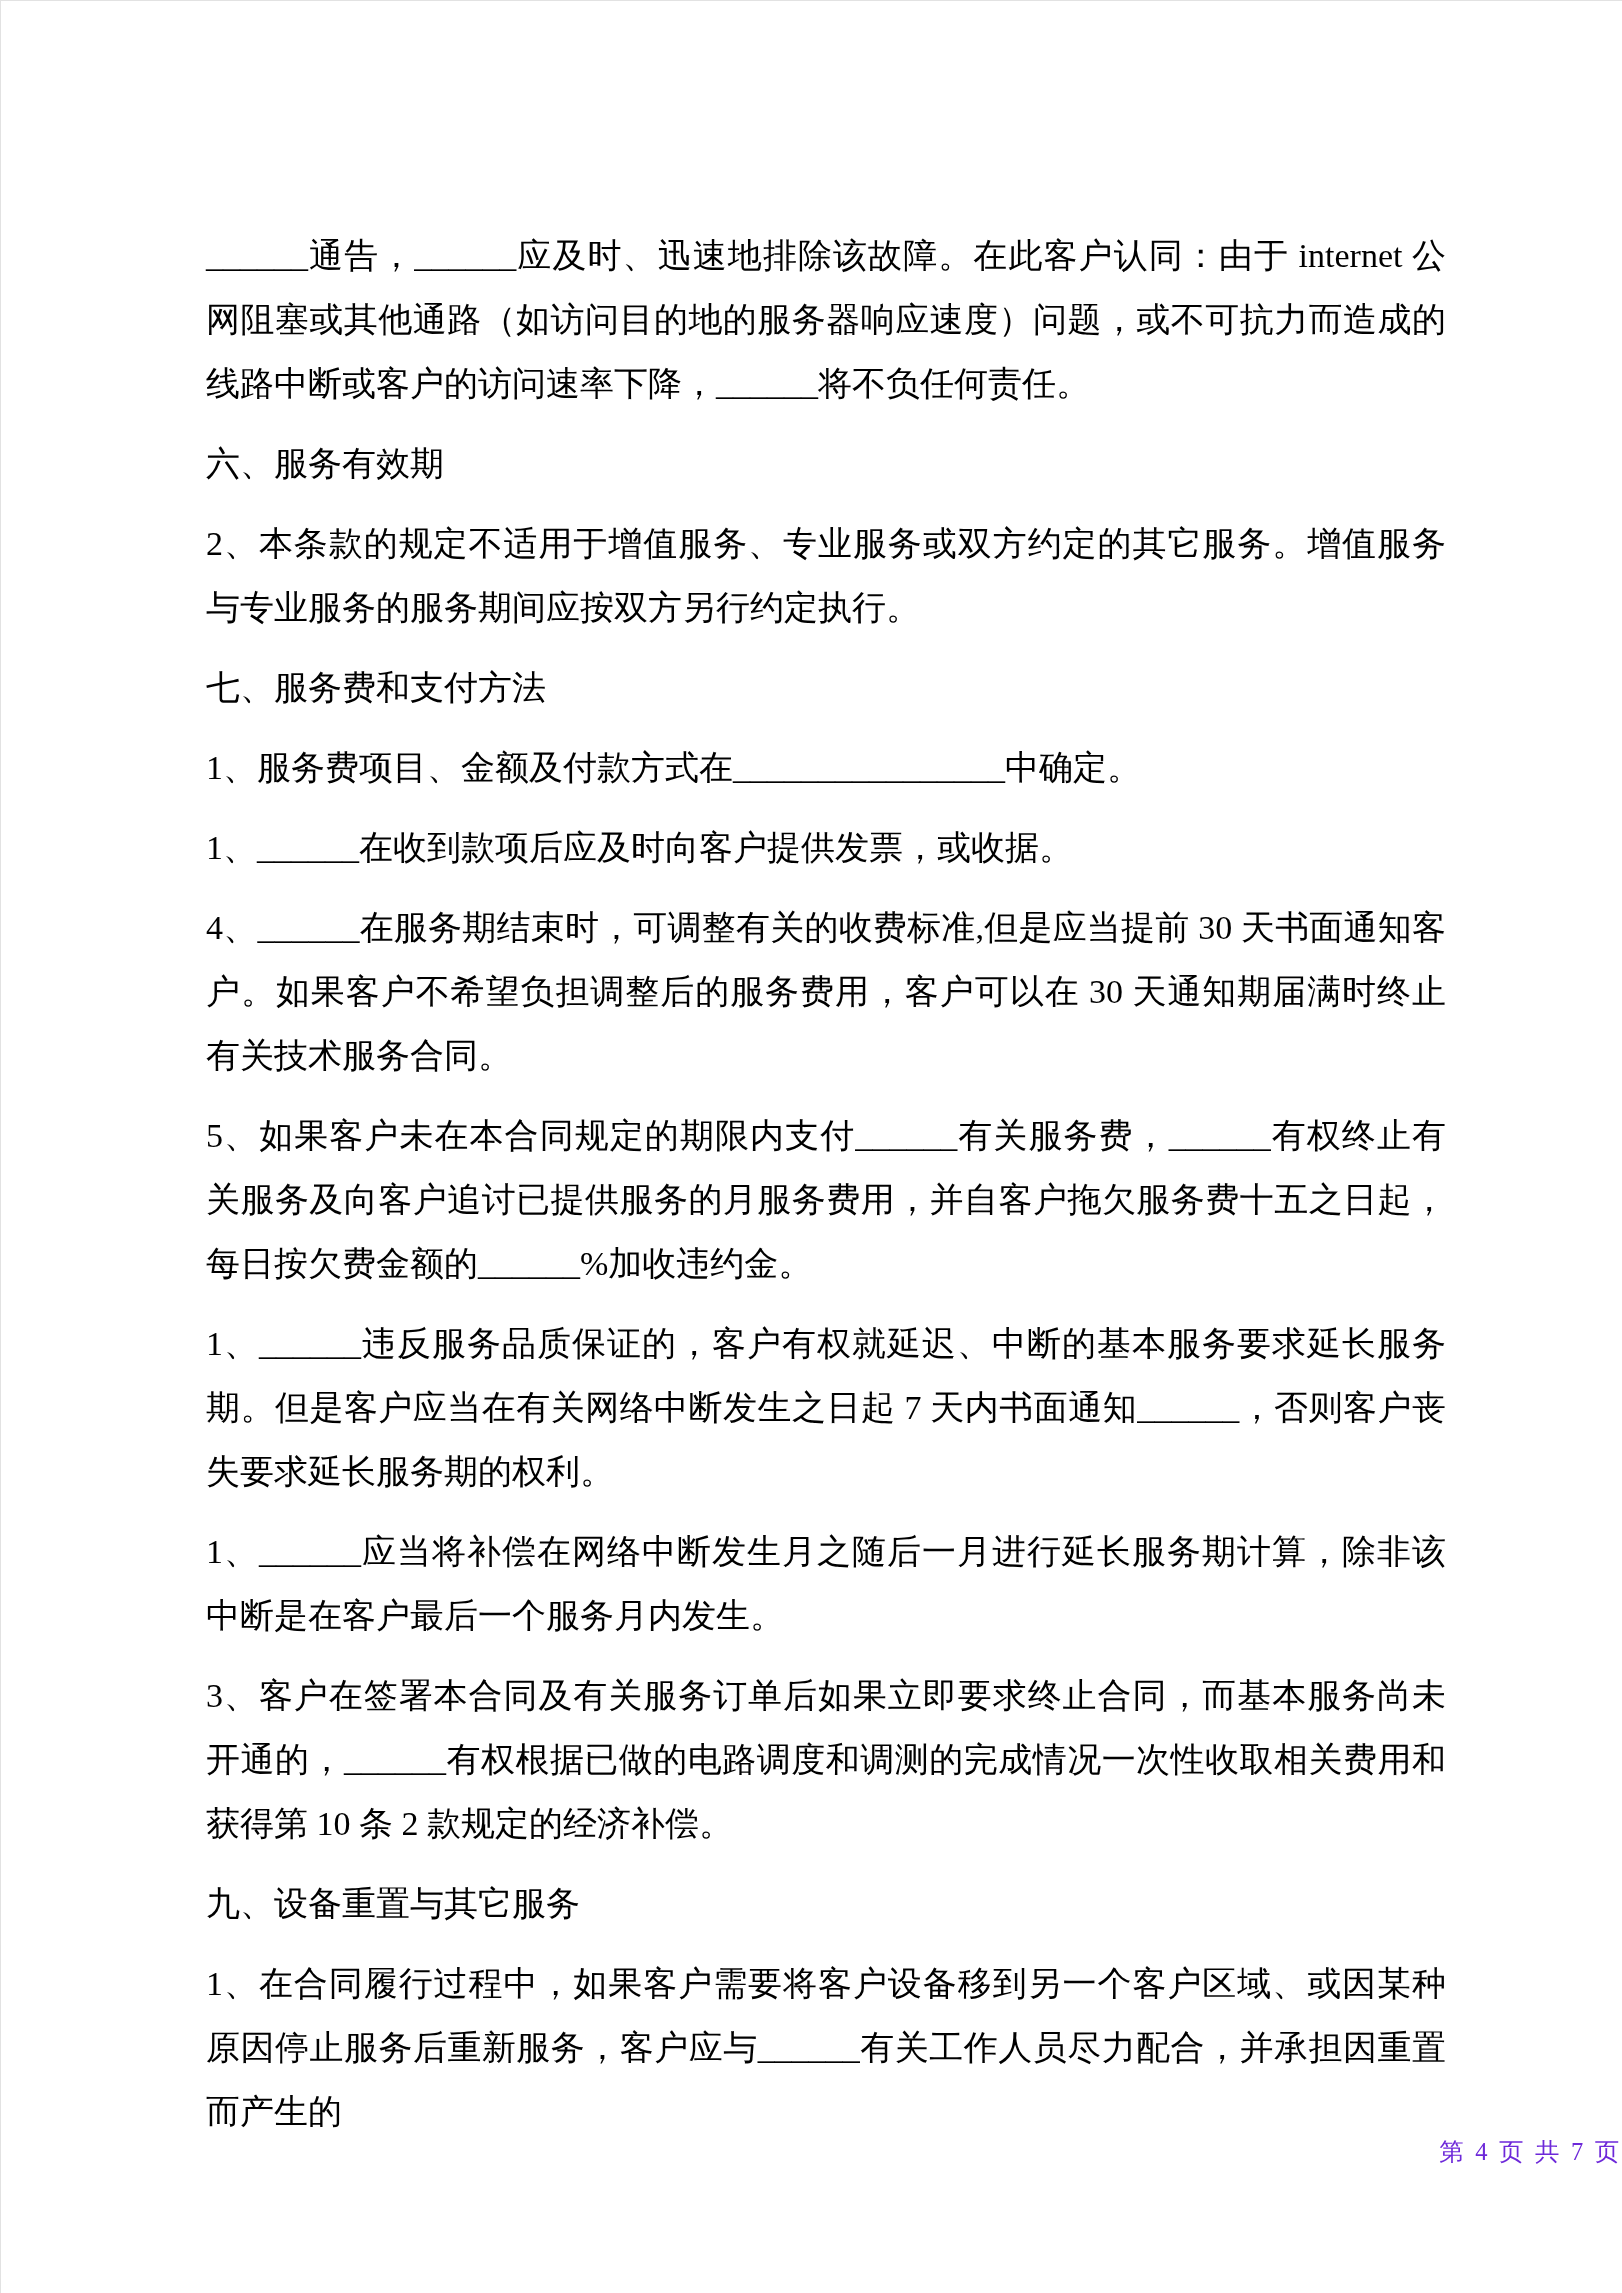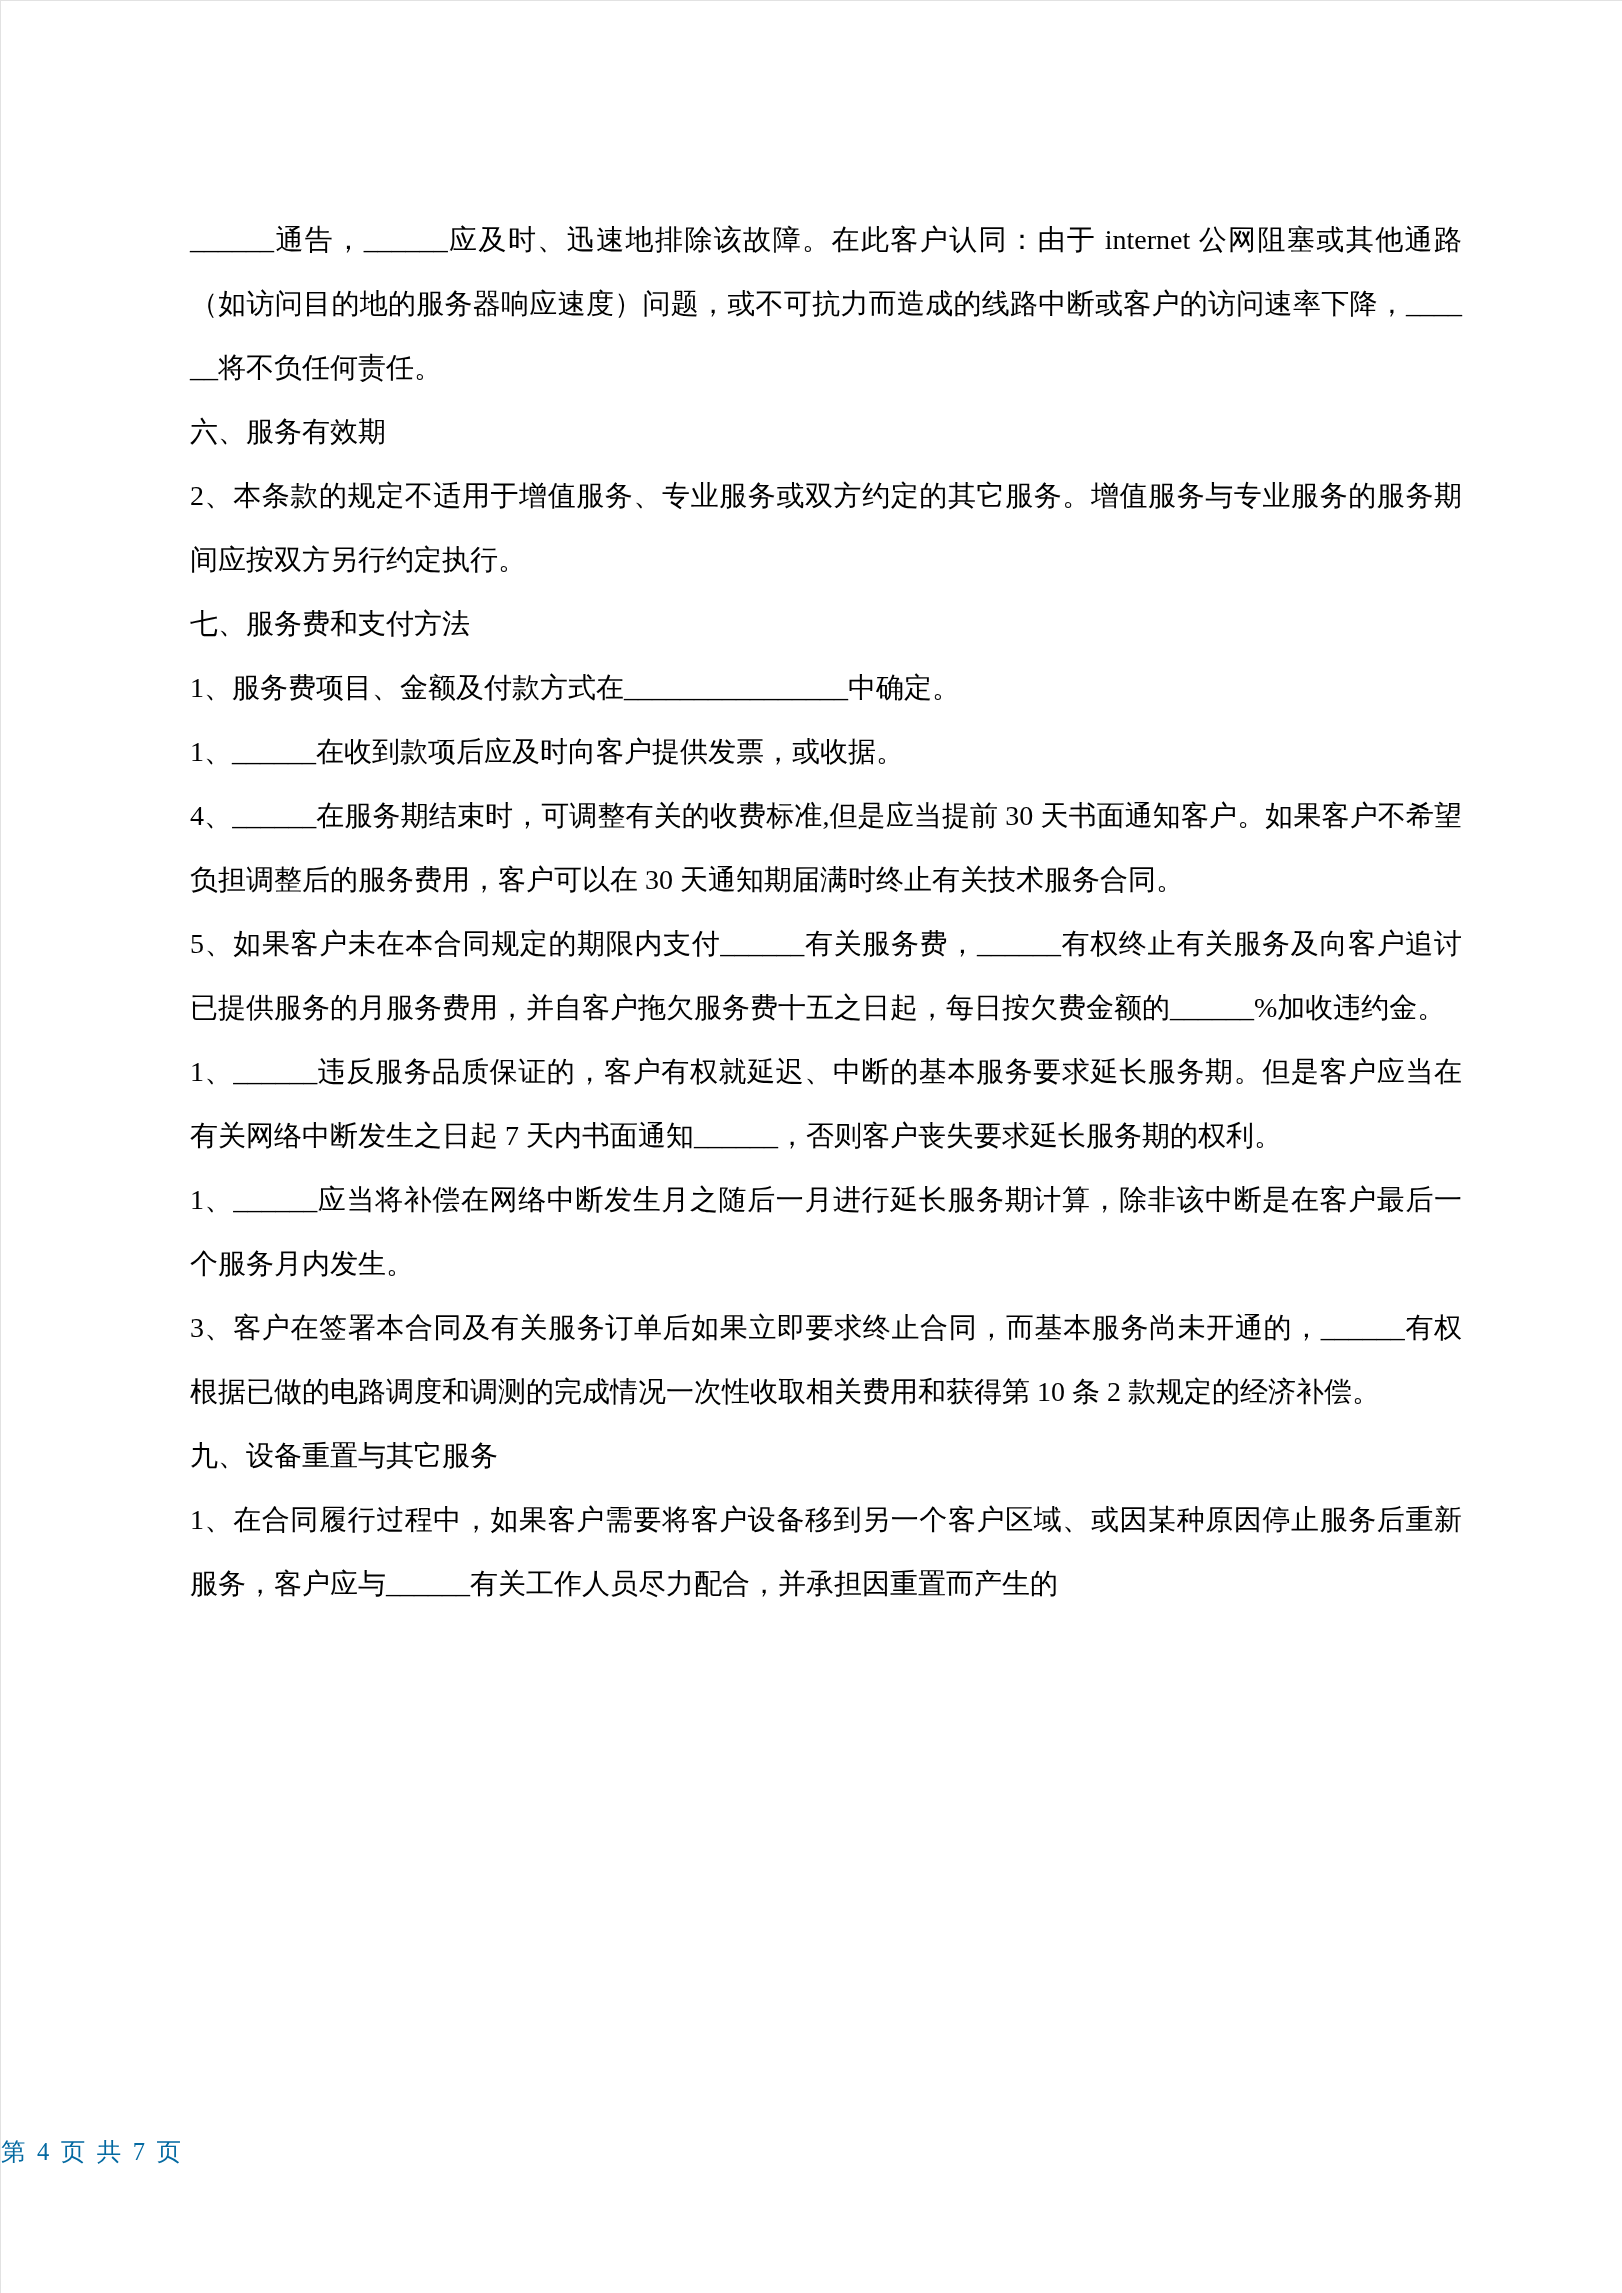--- a/index.html
+++ b/index.html
@@ -27,34 +27,34 @@
     top: 207px;
     left: 189px;
     width: 1272px;
     font-size: 34px;
     line-height: 64px;
     text-align: justify;
     text-justify: inter-character;
     word-break: break-all;
   }
   .para, .heading {
-    margin: 0;
+    margin: 16px;
     padding: 0;
     font-weight: normal;
-    font-size: 28px;
+    font-size: 34px;
   }
   .footer {
     position: absolute;
     bottom: 125px;
     left: 0;
     right: 0;
-    text-align: left;
+    text-align: right;
     font-size: 24.5px;
     letter-spacing: 2.7px;
-    color: #0369a1;
+    color: #6d28d9;
   }
 </style>
 </head>
 <body>
 
 <div class="page">
   <div class="doc-body" id="doc-body">
       <p class="para">______通告，______应及时、迅速地排除该故障。在此客户认同：由于 internet 公网阻塞或其他通路（如访问目的地的服务器响应速度）问题，或不可抗力而造成的线路中断或客户的访问速率下降，______将不负任何责任。</p>
       <p class="heading">六、服务有效期</p>
       <p class="para">2、本条款的规定不适用于增值服务、专业服务或双方约定的其它服务。增值服务与专业服务的服务期间应按双方另行约定执行。</p>

